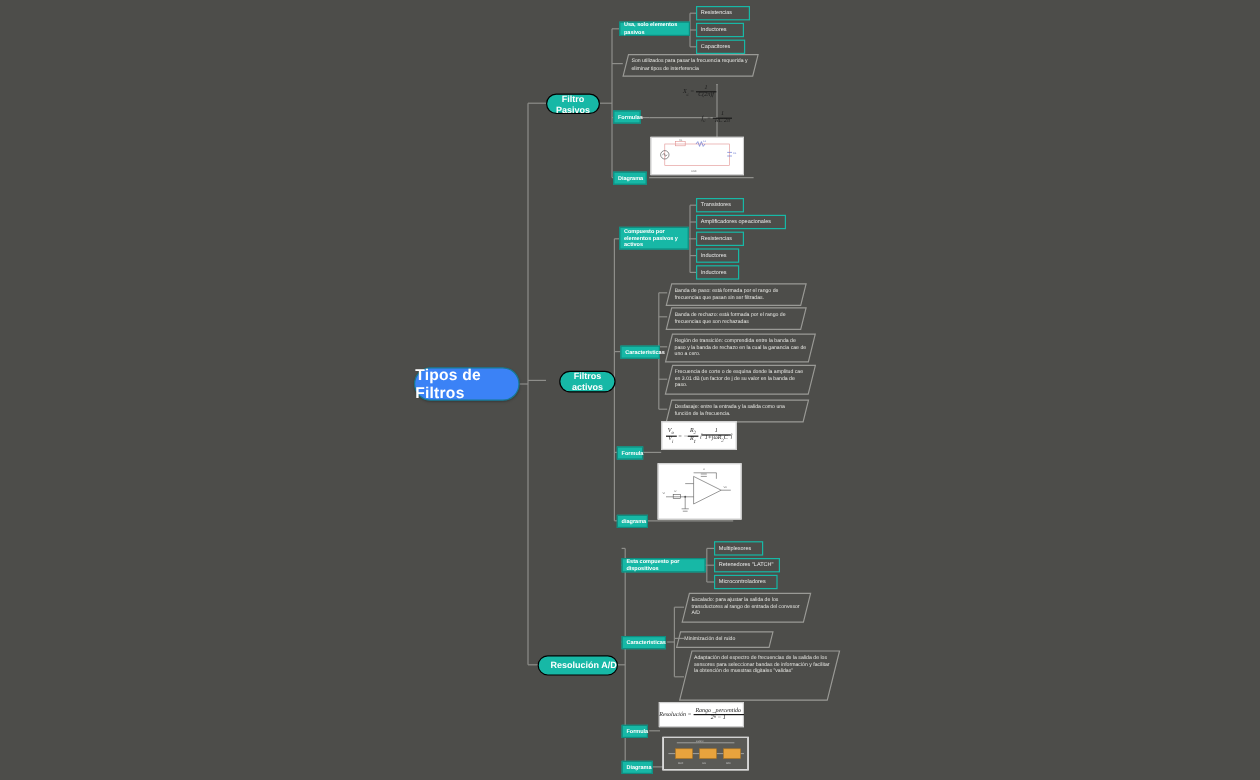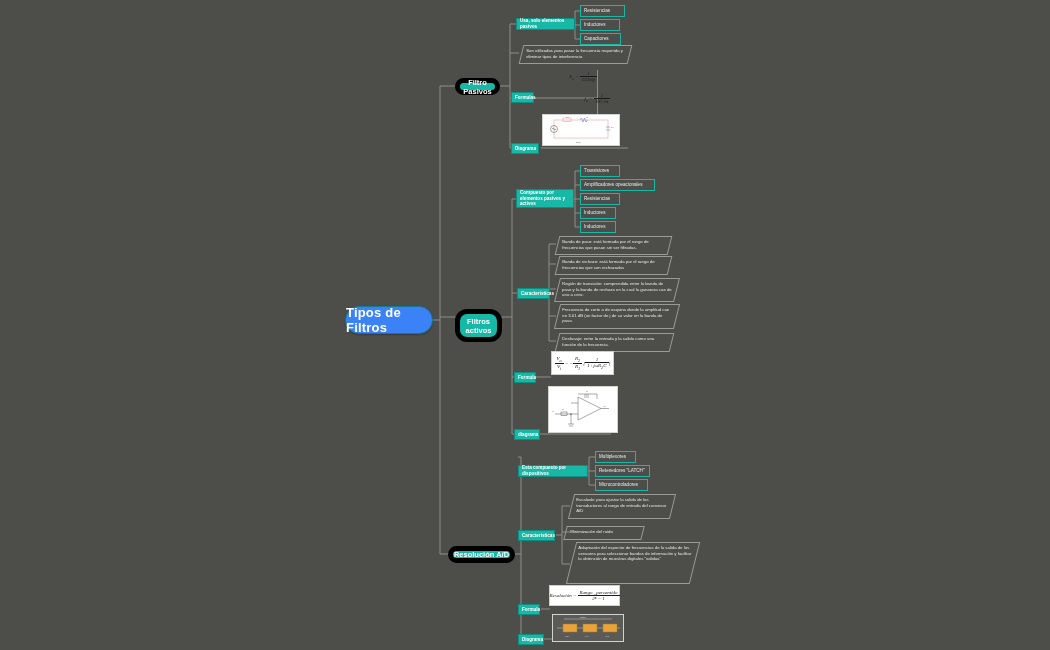--- a/index.html
+++ b/index.html
@@ -16,22 +16,22 @@
   
   .node{position:absolute;box-sizing:border-box;}
 
   .root{
     background:#3b82f6;border:1px solid #17788f;border-radius:14px;
     display:flex;align-items:center;justify-content:center;
     font-size:13px;font-weight:bold;letter-spacing:.2px;color:#ffffff;
     box-shadow:0 1px 2px rgba(0,0,0,.25);
   }
   .branch{
-    background:#17b8a6;border:5px solid #000000;border-radius:12px;
-    display:flex;align-items:center;justify-content:center;
+    background:#17b8a6;border:1px solid #000000;border-radius:12px;
+    display:flex;align-items:center;justify-content:flex-end;
     font-size:7.5px;font-weight:bold;color:#ffffff;text-align:center;
   }
   .tealbox{
     background:#17b8a6;border:1px solid #0f8d80;
     display:flex;align-items:center;padding:1px 3px;
     font-size:4.6px;font-weight:bold;color:#ffffff;line-height:1.25;
   }
   .outline{
     background:transparent;border:1px solid #17b8a6;
     display:flex;align-items:center;padding:1px 3px;
@@ -205,21 +205,21 @@
       <rect x="40" y="6" width="16" height="7" fill="none" stroke="#e2908f" stroke-width="1"></rect>
       <path d="M74 10 l3 -4 l3 8 l3 -8 l3 8 l3 -4" stroke="#5566cc" stroke-width="1" fill="none"></path>
       <path d="M126 24 h8 M126 30 h8" stroke="#5566cc" stroke-width="1"></path>
       <text x="46" y="5" font-size="4" fill="#666">R1</text>
       <text x="86" y="6" font-size="4" fill="#5566cc">L1</text>
       <text x="136" y="26" font-size="4" fill="#5566cc">C1</text>
       <text x="66" y="56" font-size="4" fill="#666">GND</text>
     </svg>
   </div>
 
-  <div class="node branch" style="left:455px;top:309px;width:47px;height:33px;">
+  <div class="node branch" style="left:466px;top:309px;width:47px;height:18px;">
     <span>Filtros activos</span>
   </div>
 
   <div class="node tealbox" style="left:516px;top:189px;width:58px;height:19px;">
     <span>Compuesto por elementos pasivos y activos</span>
   </div>
   <div class="node outline" style="left:580px;top:165px;width:40px;height:12px;">
     <span>Transistores</span>
   </div>
   <div class="node outline" style="left:580px;top:179px;width:75px;height:12px;">

